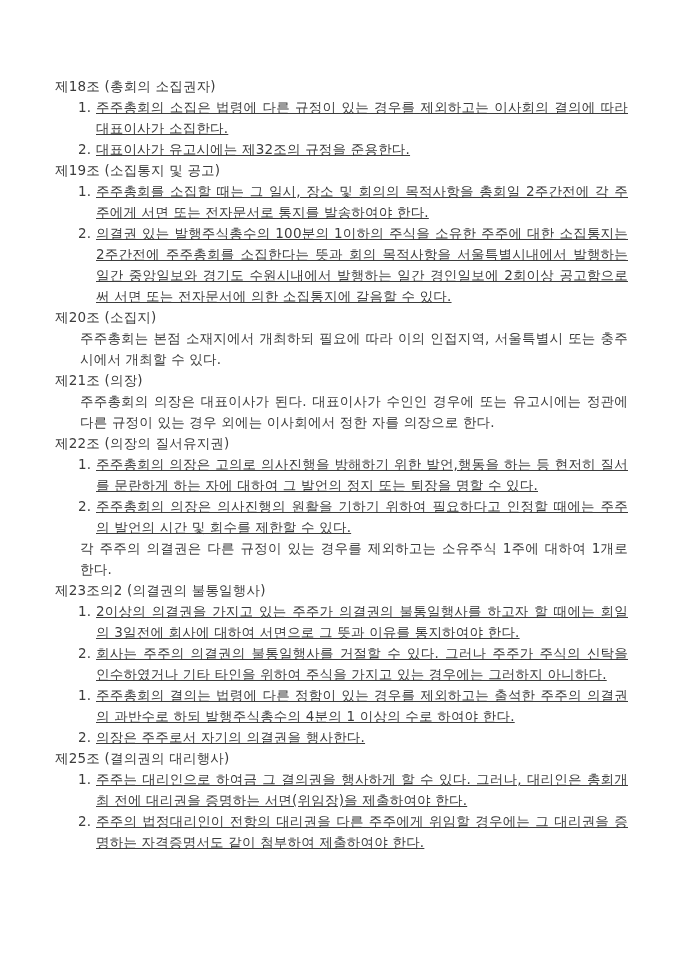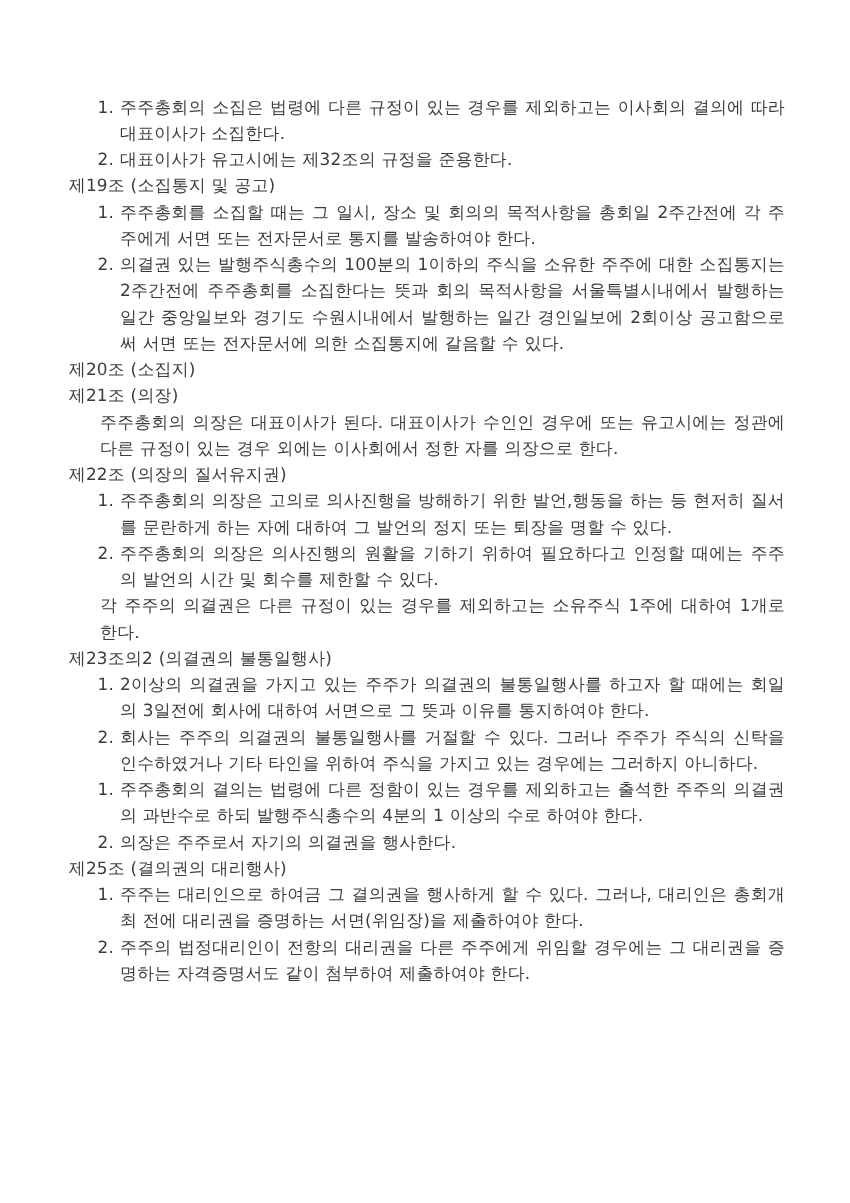--- a/index.html
+++ b/index.html
@@ -30,32 +30,34 @@
   .item-numbered {
     display: flex;
     padding-left: 23px;
   }
   .item-number {
     flex: 0 0 18px;
   }
   .item-text {
     flex: 1;
     text-align: justify;
+    text-decoration: underline;
   }
   .item-paragraph {
     padding-left: 25px;
     text-align: justify;
   }
 </style>
 </head>
 <body>
 
 <div class="page">
 
   <div class="article">
+    <div class="article-heading">제18조 (총회의 소집권자)</div>
     <div class="item-numbered">
       <span class="item-number">1.</span>
       <span class="item-text">주주총회의 소집은 법령에 다른 규정이 있는 경우를 제외하고는 이사회의 결의에 따라 대표이사가 소집한다.</span>
     </div>
     <div class="item-numbered">
       <span class="item-number">2.</span>
       <span class="item-text">대표이사가 유고시에는 제32조의 규정을 준용한다.</span>
     </div>
   </div>
 
@@ -66,20 +68,21 @@
       <span class="item-text">주주총회를 소집할 때는 그 일시, 장소 및 회의의 목적사항을 총회일 2주간전에 각 주주에게 서면 또는 전자문서로 통지를 발송하여야 한다.</span>
     </div>
     <div class="item-numbered">
       <span class="item-number">2.</span>
       <span class="item-text">의결권 있는 발행주식총수의 100분의 1이하의 주식을 소유한 주주에 대한 소집통지는 2주간전에 주주총회를 소집한다는 뜻과 회의 목적사항을 서울특별시내에서 발행하는 일간 중앙일보와 경기도 수원시내에서 발행하는 일간 경인일보에 2회이상 공고함으로써 서면 또는 전자문서에 의한 소집통지에 갈음할 수 있다.</span>
     </div>
   </div>
 
   <div class="article">
     <div class="article-heading">제20조 (소집지)</div>
+    <div class="item-paragraph">주주총회는 본점 소재지에서 개최하되 필요에 따라 이의 인접지역, 서울특별시 또는 충주시에서 개최할 수 있다.</div>
   </div>
 
   <div class="article">
     <div class="article-heading">제21조 (의장)</div>
     <div class="item-paragraph">주주총회의 의장은 대표이사가 된다. 대표이사가 수인인 경우에 또는 유고시에는 정관에 다른 규정이 있는 경우 외에는 이사회에서 정한 자를 의장으로 한다.</div>
   </div>
 
   <div class="article">
     <div class="article-heading">제22조 (의장의 질서유지권)</div>
     <div class="item-numbered">

